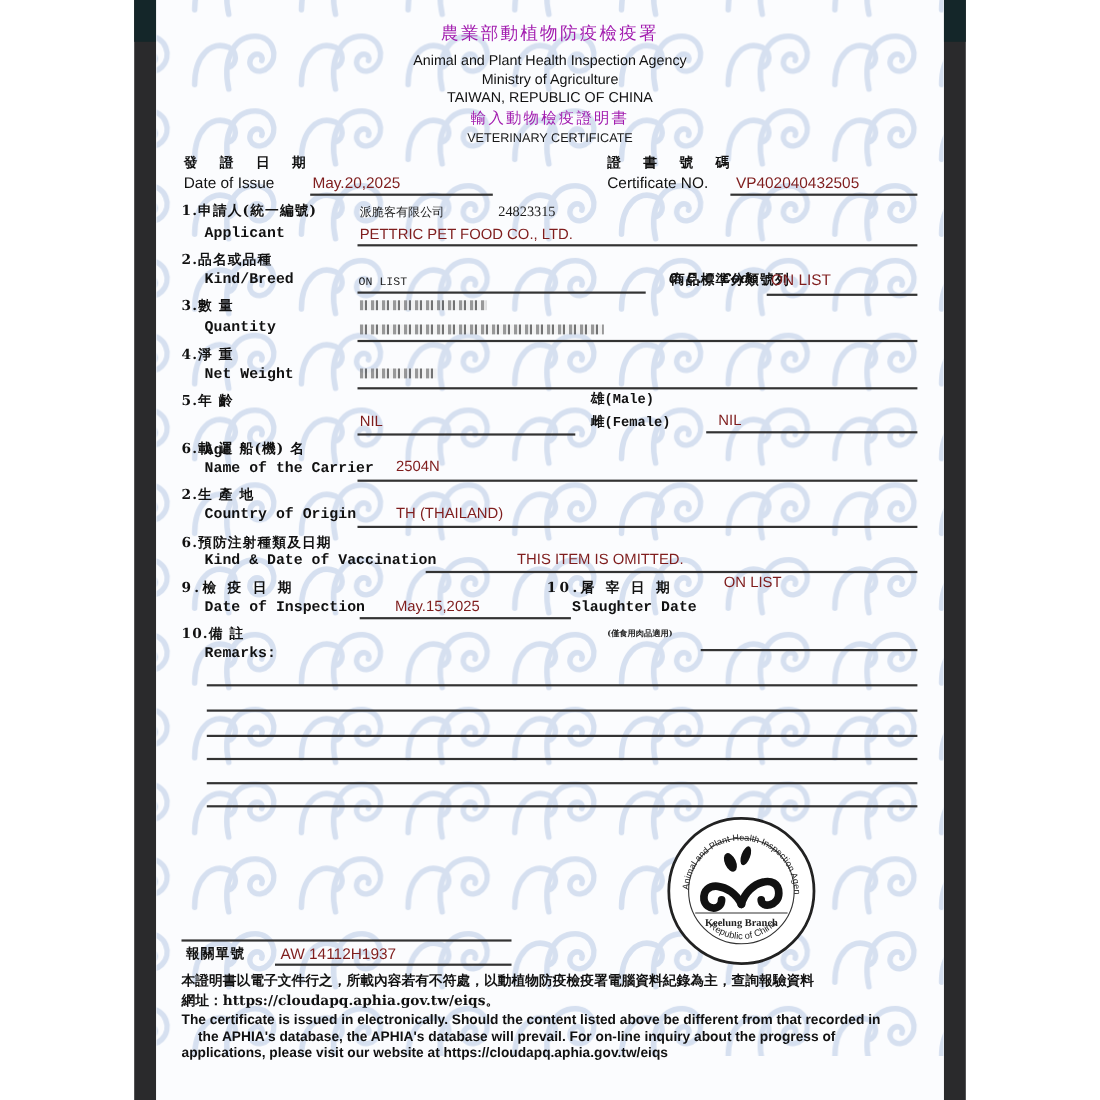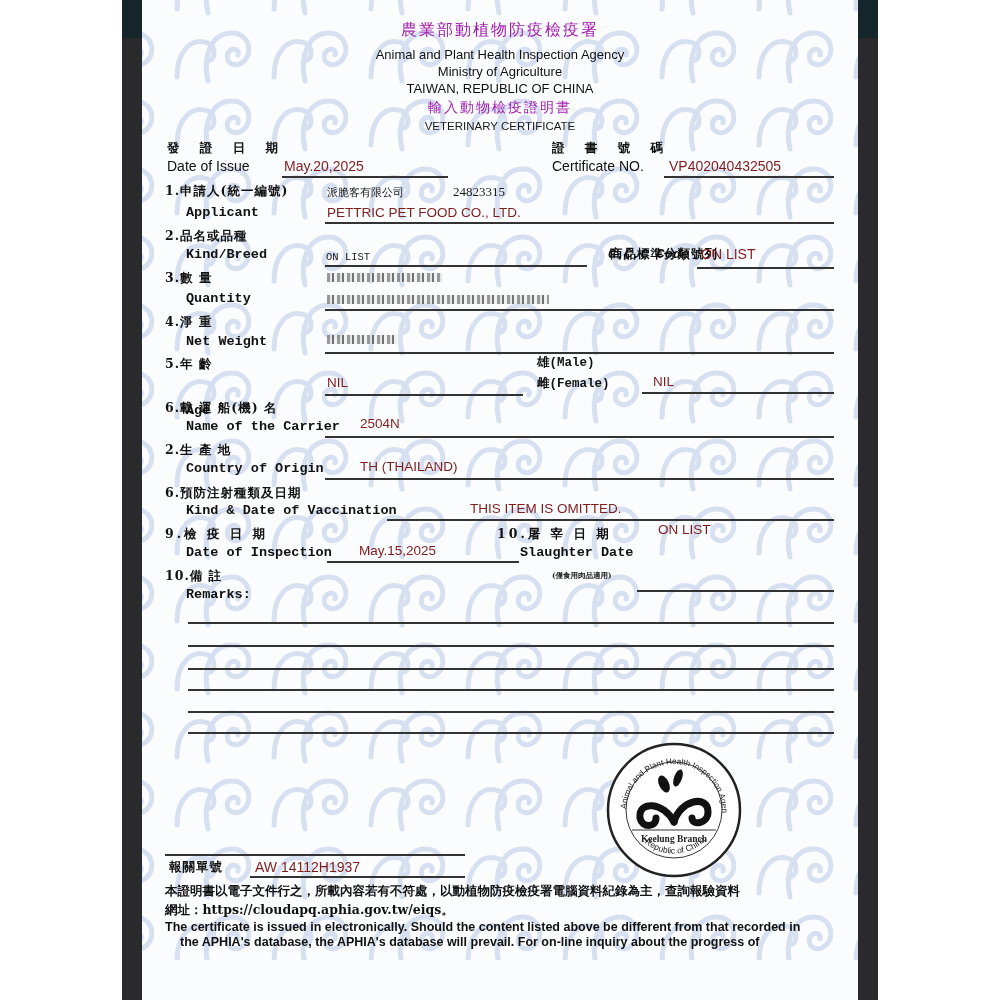--- a/index.html
+++ b/index.html
@@ -160,13 +160,14 @@
 
   <div class="rule" style="left:23px;top:854px;width:300px;"></div>
   <div class="abs zh-label" style="left:27px;top:859px;">報關單號</div>
   <div class="abs val" style="left:113px;top:859px;font-size:14px;">AW  14112H1937</div>
   <div class="rule" style="left:108px;top:876px;width:215px;"></div>
 
   <div class="abs foot-zh" style="left:23px;top:883px;">本證明書以電子文件行之，所載內容若有不符處，以動植物防疫檢疫署電腦資料紀錄為主，查詢報驗資料</div>
   <div class="abs foot-zh" style="left:23px;top:902px;">網址：https://cloudapq.aphia.gov.tw/eiqs。</div>
   <div class="abs foot-en" style="left:23px;top:920px;">The certificate is issued in electronically. Should the content listed above be different from that recorded in</div>
   <div class="abs foot-en" style="left:23px;top:935px;margin-left:15px;">the APHIA's database, the APHIA's database will prevail. For on-line inquiry about the progress of</div>
+  <div class="abs foot-en" style="left:23px;top:950px;">applications, please visit our website at https://cloudapq.aphia.gov.tw/eiqs</div>
 </div>
 
 </body></html>

